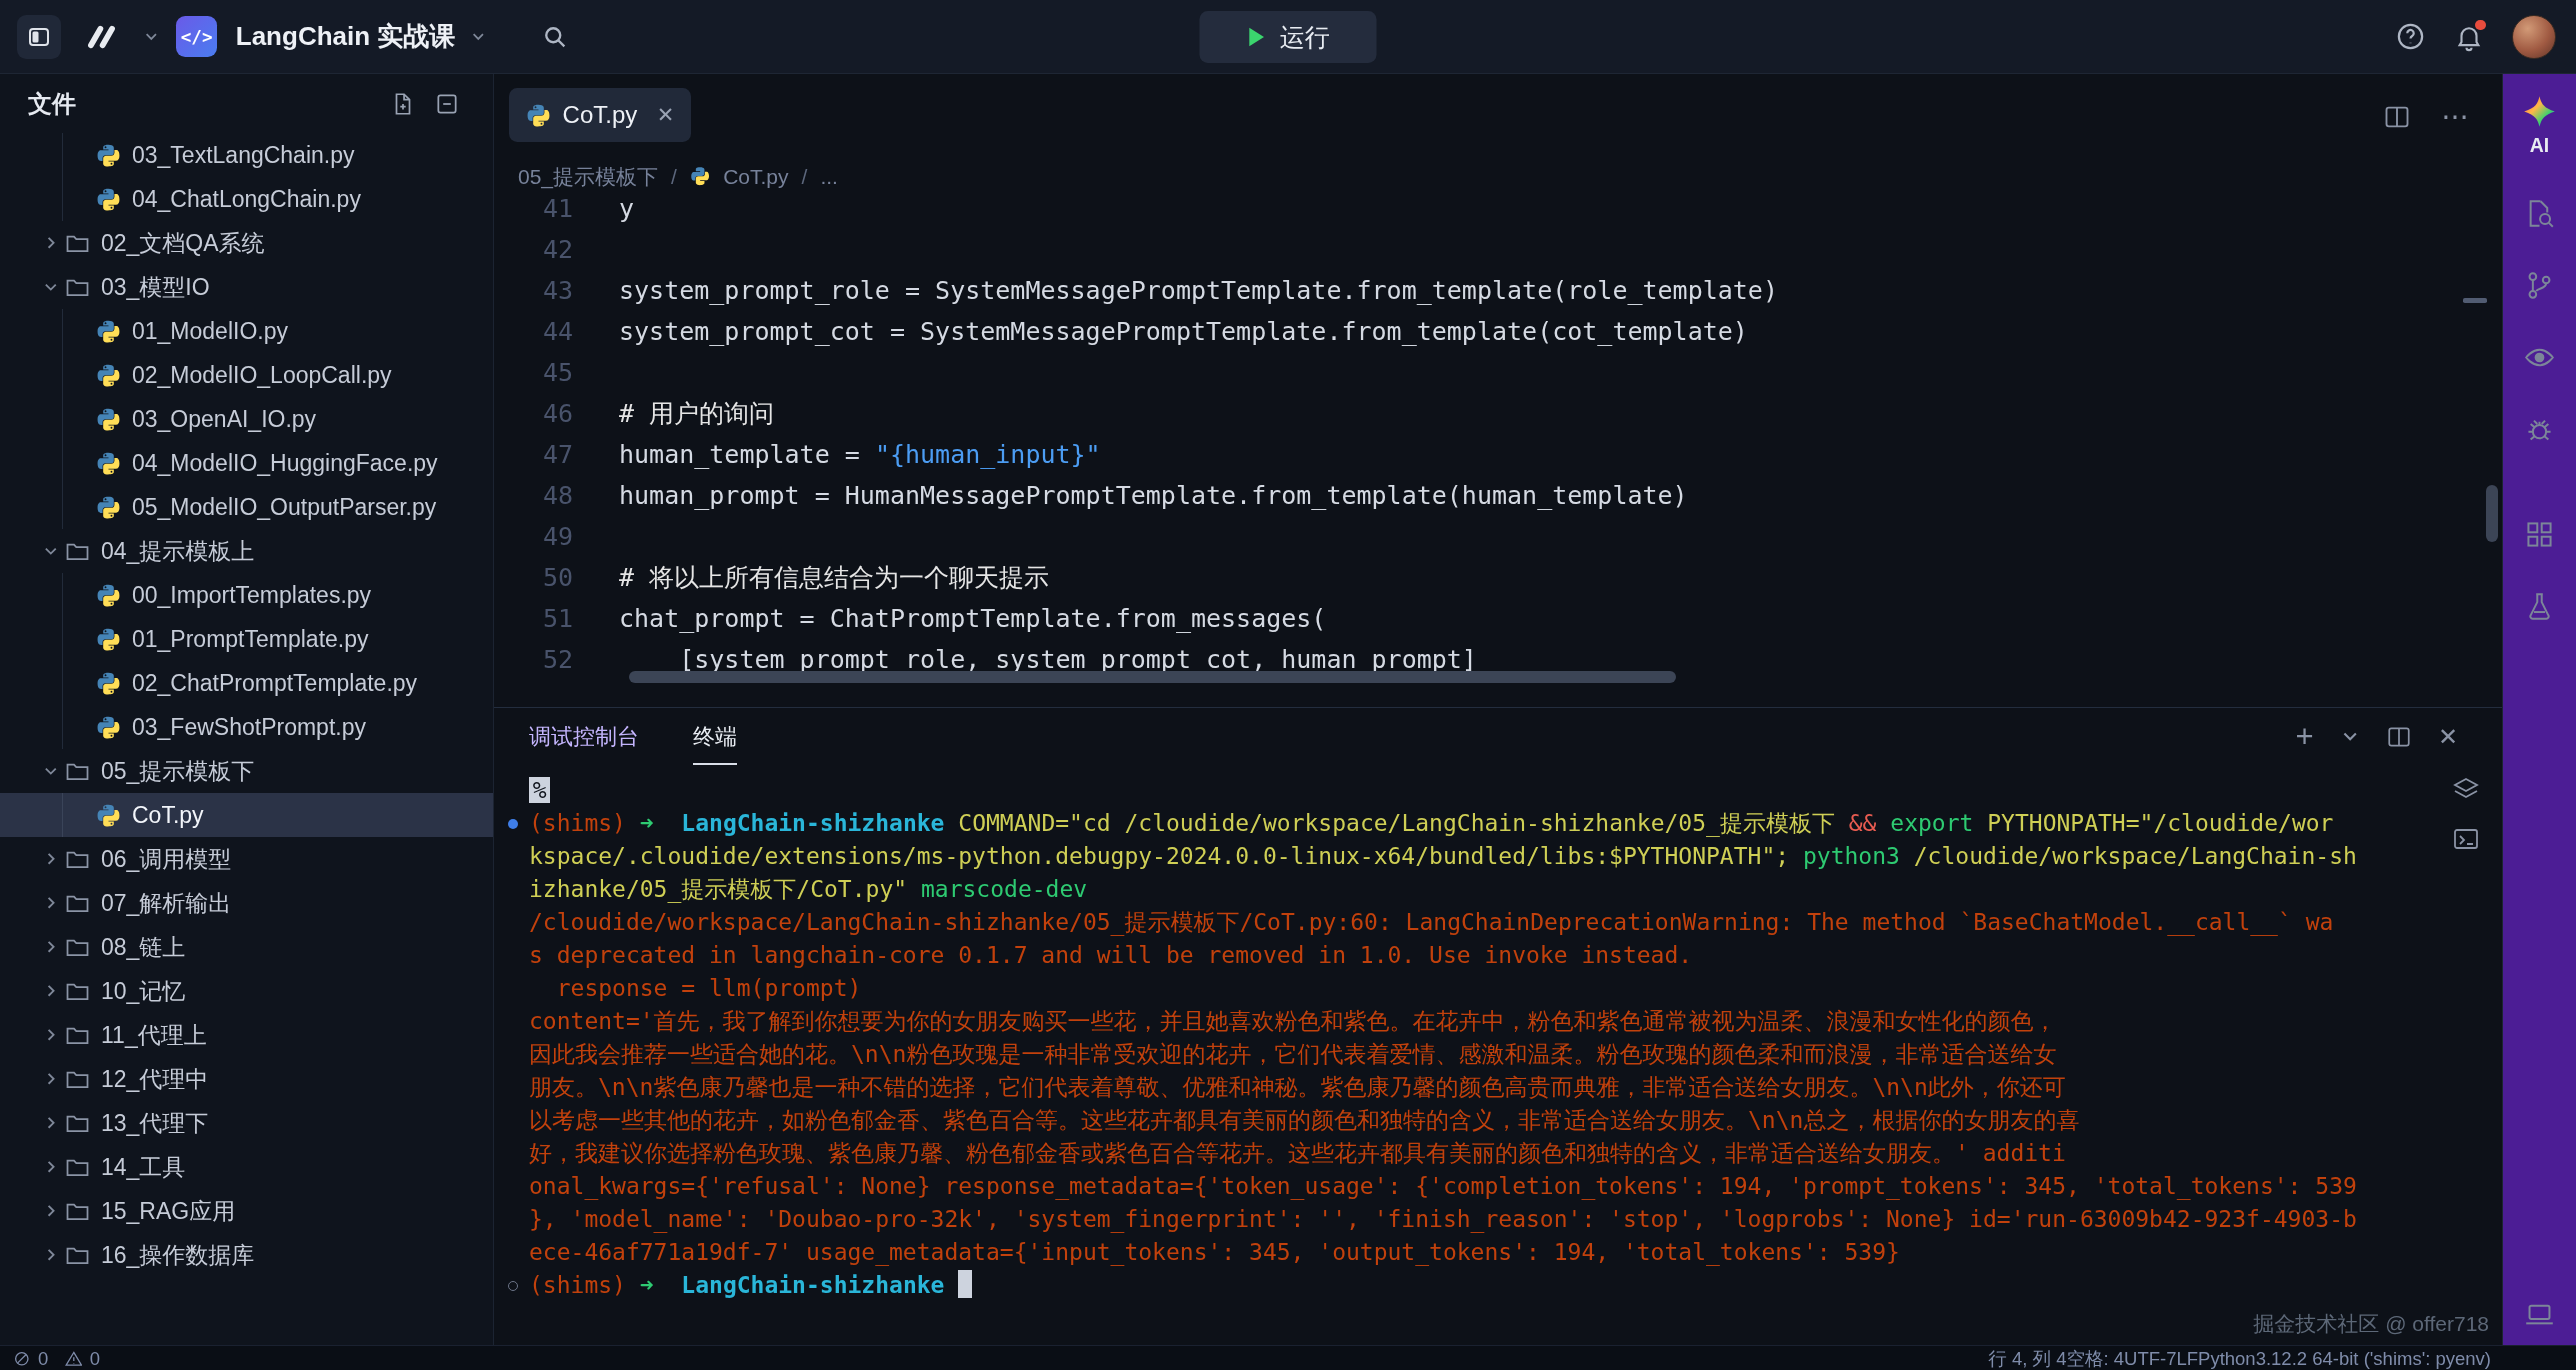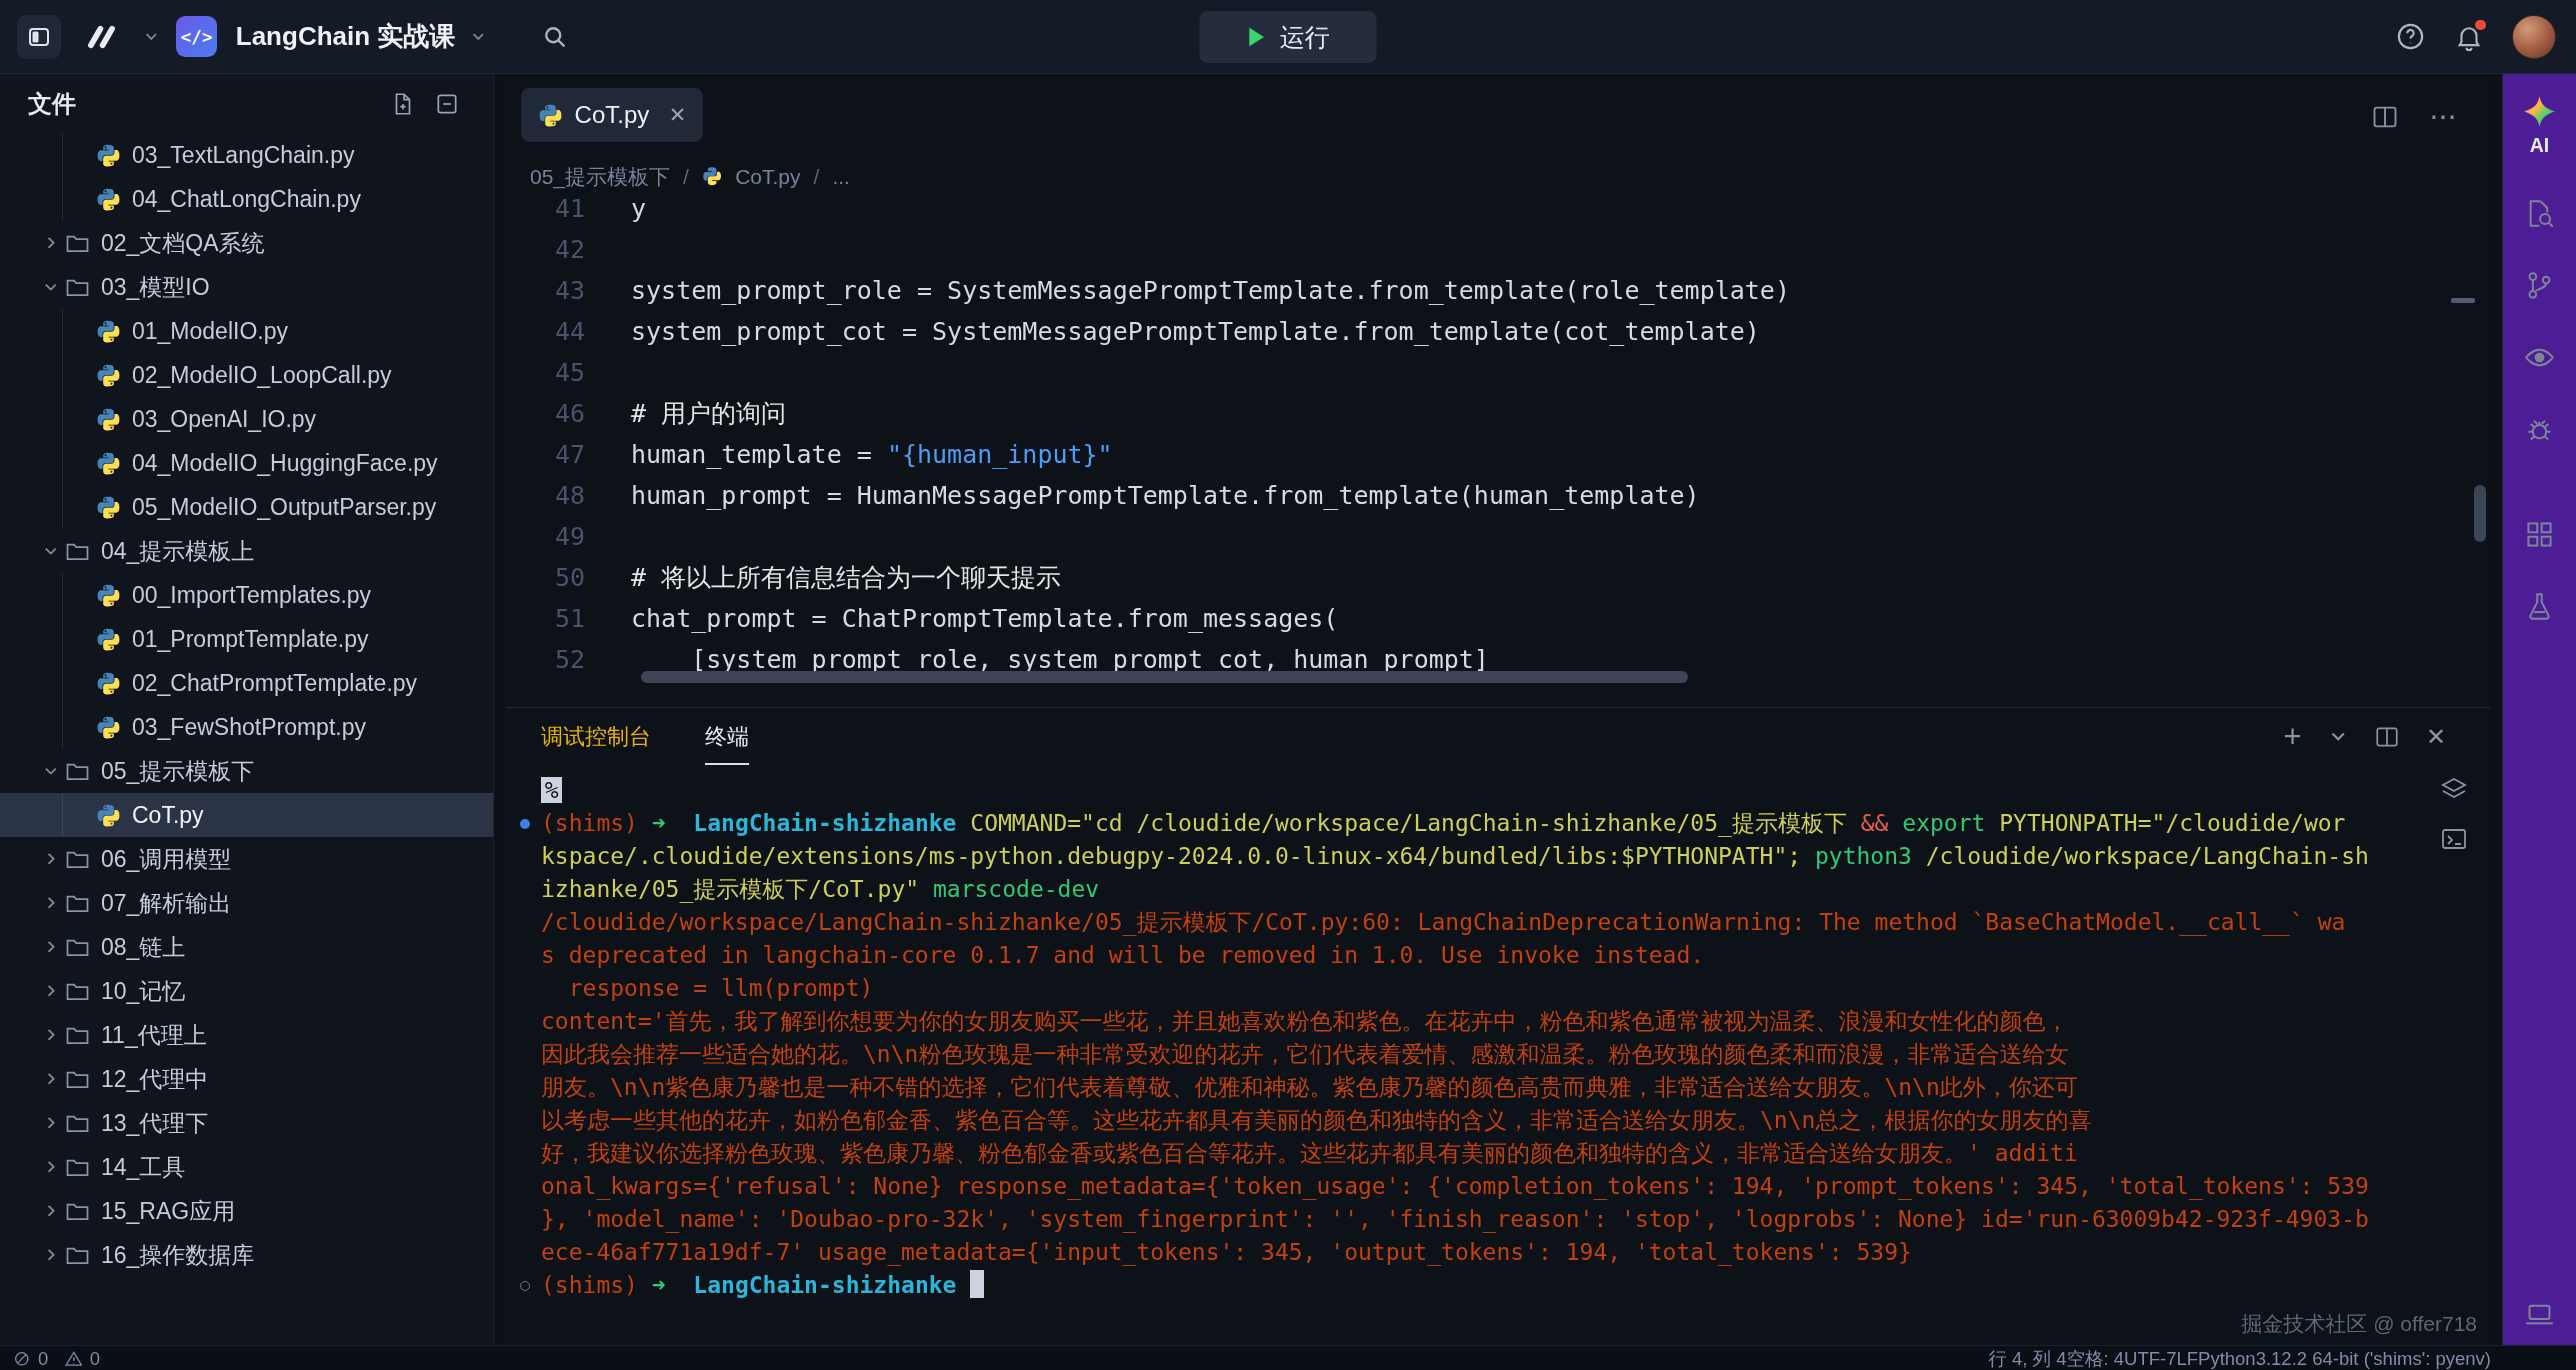--- a/index.html
+++ b/index.html
@@ -26,21 +26,21 @@
              display:flex; align-items:center; justify-content:center; gap:13px; cursor:pointer;
              font-family:"Liberation Sans","DejaVu Sans",sans-serif; }
   .tb-right { margin-left:auto; display:flex; align-items:center; gap:28px; padding-right:20.3px; }
   .bell-wrap { position:relative; }
   .bell-dot { position:absolute; right:-1.8px; top:-1.8px; width:10.2px; height:10.2px; background:#e84c3d; border-radius:50%; }
   .avatar { width:44px; height:44px; border-radius:50%;
             background:radial-gradient(circle at 35% 30%, #d29a77, #a05a42 55%, #5f3328 100%);
             border:0.9px solid #3a2a22; }
 
   
-  .main { position:absolute; top:74px; bottom:26px; left:0; right:0; display:flex;gap:12px; }
+  .main { position:absolute; top:74px; bottom:26px; left:0; right:0; display:flex; }
   .explorer { width:494px; background:#0f141d; border-right:0.9px solid #1c2432; overflow:hidden; }
   .center { flex:1; min-width:0; display:flex; flex-direction:column; }
   .activitybar { width:74px; background:#4c1d95; border-left:0.9px solid #1c2432; position:relative; }
 
   
   .explorer-head { height:59px; display:flex; align-items:center; padding:0 33px 0 28px; }
   .explorer-title { font-size:24px; font-weight:bold; color:#e6eaf1; }
   .explorer-actions { margin-left:auto; display:flex; gap:18.5px; color:#9aa3b4; }
   .tree-row { position:relative; height:44px; display:flex; align-items:center; white-space:nowrap;
               font-size:23px; color:#c6ccd8; cursor:pointer; }
@@ -78,21 +78,21 @@
   .c-p  { color:#d5dae3; }
   .c-cm { color:#e5e5e5;text-align:center; }
   .c-str{ color:#4c9df3; }
   .hscroll { position:absolute; left:135px; top:597px; width:1047px; height:12px; background:#3c4556; border-radius:6.5px; }
   .vscroll { position:absolute; right:3.7px; top:411px; width:12px; height:57px; background:#3c4556; border-radius:6.5px; }
   .ruler-mark { position:absolute; right:15px; top:224px; width:24px; height:4.6px; background:#515c72; border-radius:1.8px; }
 
   
   .panel { flex:1; position:relative; background:#0d1118; border-top:0.9px solid #232d3e; overflow:hidden; }
   .panel-head { height:57px; display:flex; align-items:center; padding:0 44px 0 35px; }
-  .ptab { height:57px; line-height:57px; font-size:22px; color:#eab308; margin-right:54px; cursor:pointer; }
+  .ptab { height:57px; line-height:57px; font-size:22px; color:#c4b5fd; margin-right:54px; cursor:pointer; }
   .ptab.active { color:#e8ecf2; border-bottom:2.8px solid #d9dee8; }
   .panel-actions { margin-left:auto; display:flex; align-items:center; gap:26px; color:#8a93a5; }
   .panel-actions .plus { font-size:31px; line-height:1; }
   .terminal { position:absolute; top:57px; left:0; right:83px; bottom:31px; padding:9.2px 0 0 35px;
               font-family:"DejaVu Sans Mono",monospace; font-size:23px; overflow:hidden; }
   .t-line { height:33px; line-height:33px; white-space:pre; position:relative; }
   .t-fg   { color:#c2410c; }
   .t-grn  { color:#2ecb72; }
   .t-grnb { color:#2ecb72; font-weight:bold; }
   .t-cynb { color:#2ab6d9; font-weight:bold; }

